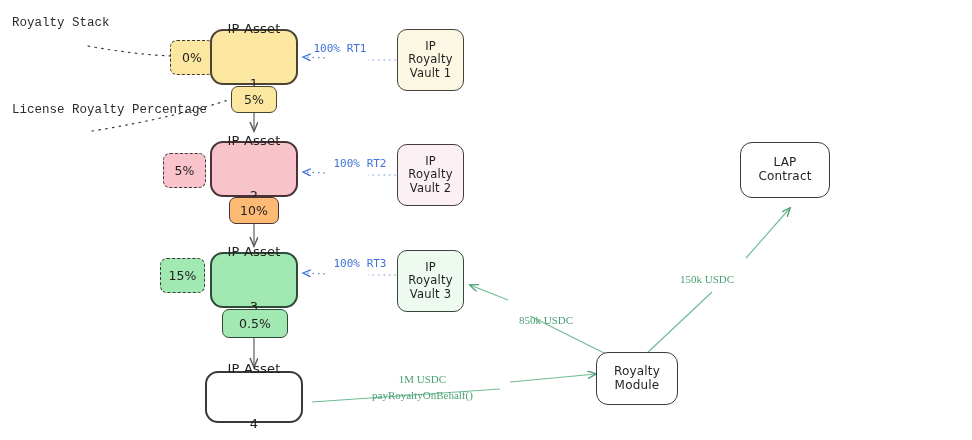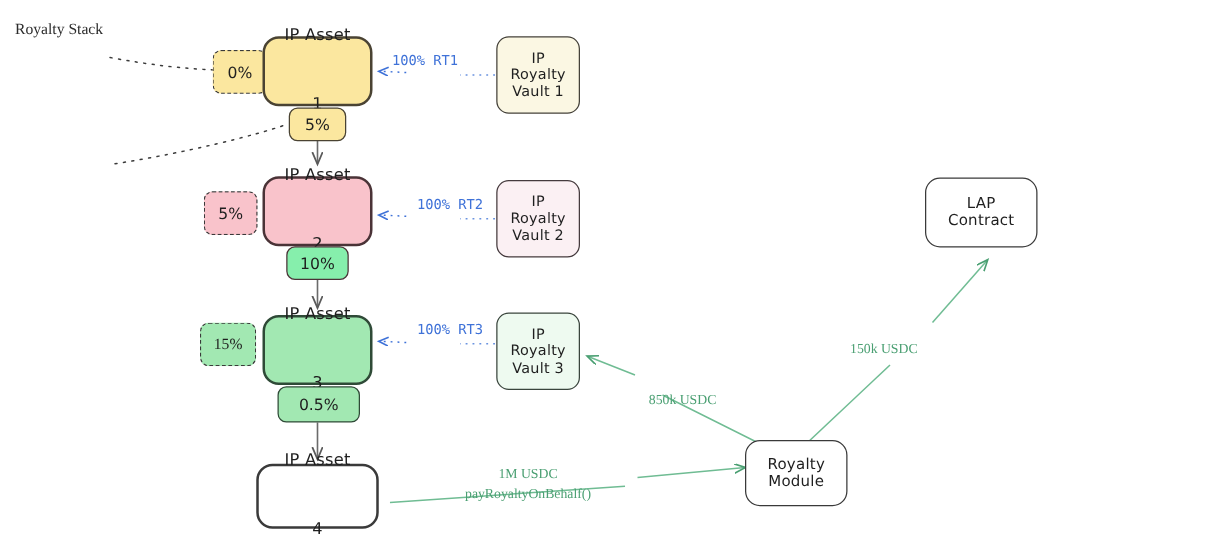--- a/index.html
+++ b/index.html
@@ -82,21 +82,21 @@
     display: flex;
     align-items: center;
     justify-content: center;
     font-size: 12.5px;
     border-radius: 7px;
     border: 1.6px solid #4a4333;
     color: #1f1f1f;
     font-family: "DejaVu Sans", sans-serif;
   }
   .pct-y { background: #fbe79f; border-color: #4a4333; }
-  .pct-p { background: #86efac; border-color: #4a3337; }
+  .pct-p { background: #fdba74; border-color: #4a3337; }
   .pct-g { background: #a2e8b2; border-color: #2f4a37; }
 
   
   .pct-dashed {
     position: absolute;
     box-sizing: border-box;
     display: flex;
     align-items: center;
     justify-content: center;
     font-size: 12.5px;
@@ -109,21 +109,21 @@
   .ds-p { background: #f9c3cb; }
   .ds-g { background: #a2e8b2; }
 
   
   .annot {
     position: absolute;
     font-size: 12.5px;
     color: #2b2b2b;
     line-height: 1.45;
     text-align: left;
-    font-family: Liberation Serif, serif;
+    font-family: Liberation Mono, monospace;
     white-space: nowrap;
   }
 
   .rt-label {
     position: absolute;
     font-size: 11px;
     color: #3f72d8;
     font-family: "DejaVu Sans Mono", monospace;
     line-height: 1.35;
     text-align: center;
@@ -180,28 +180,33 @@
 
     <path d="M645,355 L712,292" fill="none" stroke="#6fbc93" stroke-width="1.2"></path>
     <path d="M746,258 L790,208" fill="none" stroke="#6fbc93" stroke-width="1.2" marker-end="url(#arrowGreen)"></path>
   </svg>
 
   <div class="annot" style="left:12px; top:14px;">
     <span class="ln">Royalty</span>
     <span class="ln">Stack</span>
   </div>
 
+  <div class="annot" style="left:12px; top:101px;">
+    <span class="ln">License</span>
+    <span class="ln">Royalty</span>
+    <span class="ln">Percentage</span>
+  </div>
 
   <div class="pct-dashed ds-y" style="left:170px; top:40px; width:44px; height:35px;">
     <span>0%</span>
   </div>
   <div class="pct-dashed ds-p" style="left:163px; top:153px; width:43px; height:35px;">
     <span>5%</span>
   </div>
-  <div class="pct-dashed ds-g" style="left:160px; top:258px; width:45px; height:35px;font-family:Liberation Serif, serif;">
+  <div class="pct-dashed ds-g" style="left:160px; top:258px; width:45px; height:35px;">
     <span>15%</span>
   </div>
 
   <div class="node asset asset-1" style="left:210px; top:29px; width:88px; height:56px;">
     <span class="ln">IP Asset</span>
     <span class="ln">1</span>
   </div>
 
   <div class="node asset asset-2" style="left:210px; top:141px; width:88px; height:56px;">
     <span class="ln">IP Asset</span>

